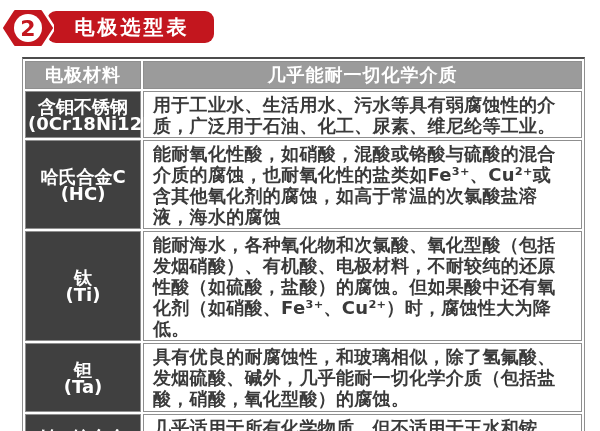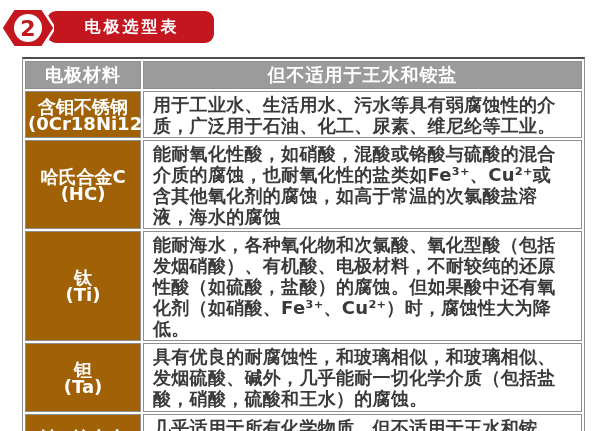--- a/index.html
+++ b/index.html
@@ -29,21 +29,21 @@
     width: 167px;
     height: 32px;
     background: var(--red);
     border-radius: 9px;
     display: flex;
     align-items: center;
     justify-content: center;
   }
   .banner-text {
     color: #ffffff;
-    font-size: 16px;
+    font-size: 20px;
     font-weight: bold;
     letter-spacing: 3px;
     line-height: 1;
     padding-left: 3px;
   }
   .badge {
     position: absolute;
     left: 1px;
     top: 6px;
     z-index: 2;
@@ -68,21 +68,21 @@
   }
   .col-mat { width: 116px; }
   .tbl th {
     background: #9b9b9b;
     color: #ffffff;
     height: 27px;
     text-align: center;
     letter-spacing: 1px;
   }
   td.mat {
-    background: #a16207;
+    background: #404040;
     color: #ffffff;
     text-align: center;
     vertical-align: middle;
     line-height: 17px;
     padding: 1px 2px;
   }
   td.desc {
     background: #ffffff;
     color: #3a3a3a;
     vertical-align: top;
@@ -116,21 +116,21 @@
   </div>
 
   <table class="tbl">
     <colgroup>
       <col class="col-mat">
       <col>
     </colgroup>
     <thead>
       <tr>
         <th>电极材料</th>
-        <th>但不适用于王水和铵盐</th>
+        <th>几乎能耐一切化学介质</th>
       </tr>
     </thead>
     <tbody>
   <tr>
     <td class="mat">
       <div>含钼不锈钢</div>
       <div>(0Cr18Ni12Mo2Ti)</div>
     </td>
     <td class="desc">用于工业水、生活用水、污水等具有弱腐蚀性的介质，广泛用于石油、化工、尿素、维尼纶等工业。</td>
   </tr>
@@ -150,21 +150,21 @@
       <div>(Ti)</div>
     </td>
     <td class="desc">能耐海水，各种氧化物和次氯酸、氧化型酸（包括发烟硝酸）、有机酸、电极材料，不耐较纯的还原性酸（如硫酸，盐酸）的腐蚀。但如果酸中还有氧化剂（如硝酸、Fe³⁺、Cu²⁺）时，腐蚀性大为降低。</td>
   </tr>
 
   <tr>
     <td class="mat">
       <div>钽</div>
       <div>(Ta)</div>
     </td>
-    <td class="desc">具有优良的耐腐蚀性，和玻璃相似，和玻璃相似、发烟硫酸、碱外，几乎能耐一切化学介质（包括盐酸，硝酸，硫酸和王水）的腐蚀。</td>
+    <td class="desc">具有优良的耐腐蚀性，和玻璃相似，除了氢氟酸、发烟硫酸、碱外，几乎能耐一切化学介质（包括盐酸，硝酸，氧化型酸）的腐蚀。</td>
   </tr>
 
 
   <tr>
     <td class="mat">
       <div>铂--铱合金</div>
       <div></div>
     </td>
     <td class="desc">几乎适用于所有化学物质，但不适用于王水和铵盐。</td>
   </tr>

